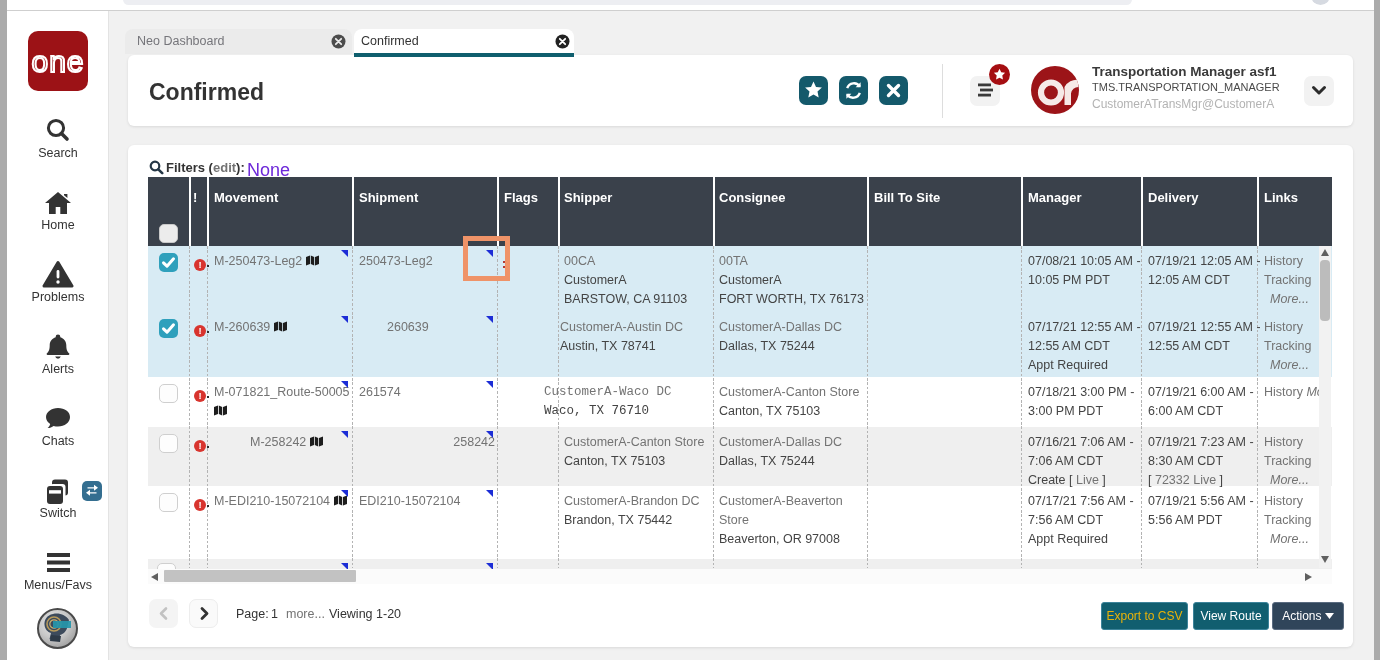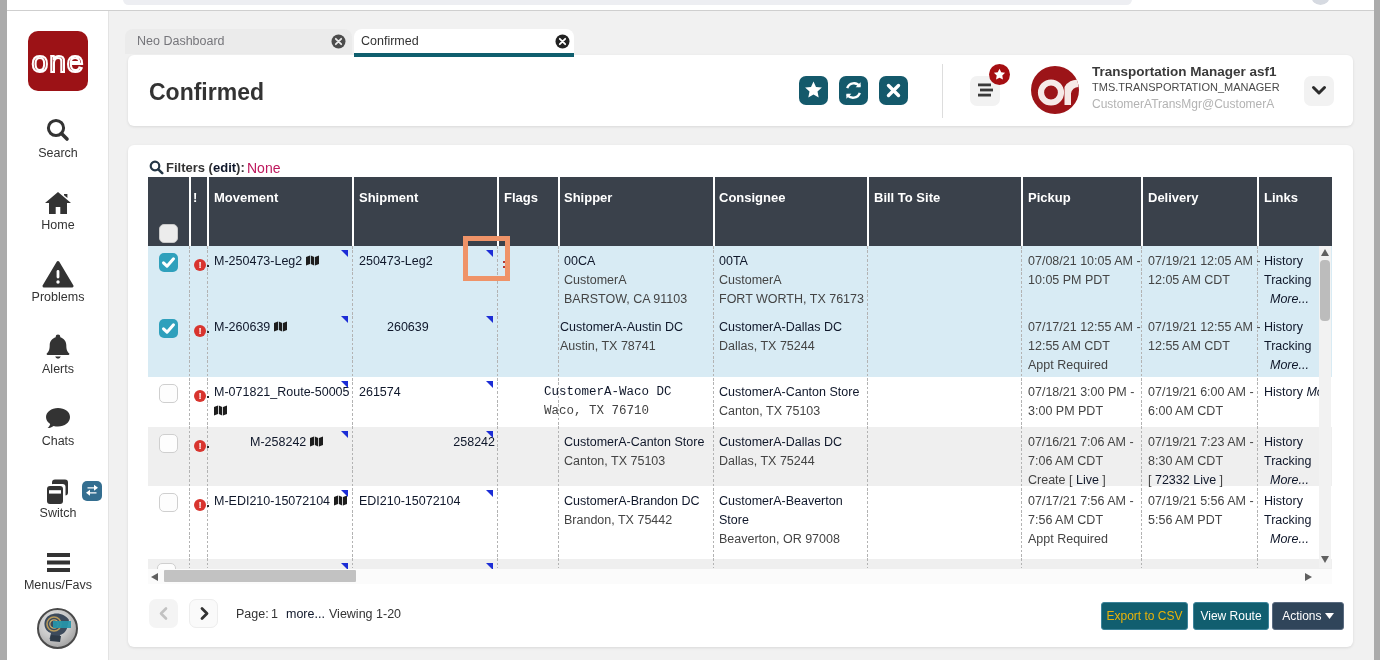--- a/index.html
+++ b/index.html
@@ -1,17 +1,17 @@
 <!DOCTYPE html>
 <html><head><meta charset="utf-8"><style>
 *{margin:0;padding:0;box-sizing:border-box;}
 html,body{width:1380px;height:660px;overflow:hidden;}
 body{font-family:"Liberation Sans",sans-serif;background:#f1f1f1;position:relative;font-size:13px;color:#444;}
 .a{position:absolute;}
-.lnk{color:#0f172a;}
+.lnk{color:#737373;}
 .card{position:absolute;background:#fff;border-radius:6px;box-shadow:0 1px 3px rgba(0,0,0,0.10);}
 .tbtn{position:absolute;width:29px;height:29px;border-radius:7px;background:#14596b;}
 .gbtn{position:absolute;border-radius:7px;background:#f2f2f2;}
 .cell{position:absolute;line-height:19px;white-space:nowrap;overflow:hidden;font-size:12.5px;}
 .sep{position:absolute;top:246px;height:322px;width:1px;background:repeating-linear-gradient(180deg,#b3b3b3 0,#b3b3b3 2.6px,transparent 2.6px,transparent 4.4px);}
 .hsep{position:absolute;top:177px;height:69px;width:2px;background:#fff;}
 .hlab{position:absolute;top:190px;color:#fff;font-weight:bold;font-size:13px;}
 .icolab{position:absolute;width:102px;left:7px;text-align:center;color:#333;font-size:12.5px;}
 .icon{position:absolute;left:0;width:116px;display:flex;justify-content:center;}
 .tri{position:absolute;width:7px;height:7px;}
@@ -161,41 +161,41 @@
       <path d="M2.5 2.5 L8 8 L13.5 2.5" fill="none" stroke="#2b2b2b" stroke-width="3" stroke-linecap="round" stroke-linejoin="round"></path>
     </svg></div>
 
 <div class="card" style="left:128px;top:145px;width:1225px;height:502px;"></div>
 
 <div class="a" style="left:149px;top:160px;"><svg width="15" height="15" viewBox="0 0 15 15">
       <circle cx="6" cy="6" r="4.3" fill="none" stroke="#253746" stroke-width="2.2"></circle>
       <line x1="9.3" y1="9.3" x2="13.2" y2="13.2" stroke="#253746" stroke-width="2.6" stroke-linecap="round"></line>
     </svg></div>
 <div class="a" style="left:166px;top:160px;font-size:13px;font-weight:bold;color:#333;">Filters (<span class="lnk">edit</span>):</div>
-<div class="a" style="left:247px;top:160px;font-size:14px;color:#be185d;">None</div>
+<div class="a" style="left:247px;top:160px;font-size:18px;color:#6d28d9;">None</div>
 
 <div class="a" style="left:148px;top:177px;width:1184px;height:69px;background:#3a414b;"></div>
 <div class="hsep" style="left:189px;"></div>
 <div class="hsep" style="left:207px;"></div>
 <div class="hsep" style="left:352px;"></div>
 <div class="hsep" style="left:497px;"></div>
 <div class="hsep" style="left:558px;"></div>
 <div class="hsep" style="left:713px;"></div>
 <div class="hsep" style="left:867px;"></div>
 <div class="hsep" style="left:1021px;"></div>
 <div class="hsep" style="left:1141px;"></div>
 <div class="hsep" style="left:1257px;"></div>
 <div class="hlab" style="left:193px;">!</div>
 <div class="hlab" style="left:214px;">Movement</div>
 <div class="hlab" style="left:359px;">Shipment</div>
 <div class="hlab" style="left:504px;">Flags</div>
 <div class="hlab" style="left:564px;">Shipper</div>
 <div class="hlab" style="left:719px;">Consignee</div>
 <div class="hlab" style="left:874px;">Bill To Site</div>
-<div class="hlab" style="left:1028px;">Pickup</div>
+<div class="hlab" style="left:1028px;">Manager</div>
 <div class="hlab" style="left:1148px;">Delivery</div>
 <div class="hlab" style="left:1264px;">Links</div>
 <div class="a" style="left:159px;top:224px;width:19px;height:19px;border-radius:5px;background:#ececec;border:1px solid #c9c9c9;"></div>
 
 <div class="a" style="left:148px;top:246px;width:1184px;height:66px;background:#d8ebf4;"></div>
 <div class="a" style="left:148px;top:312px;width:1184px;height:65px;background:#d8ebf4;"></div>
 <div class="a" style="left:148px;top:377px;width:1184px;height:50px;background:#fff;"></div>
 <div class="a" style="left:148px;top:427px;width:1184px;height:59px;background:#efefef;"></div>
 <div class="a" style="left:148px;top:486px;width:1184px;height:73px;background:#fff;"></div>
 <div class="a" style="left:148px;top:559px;width:1184px;height:10px;background:#efefef;overflow:hidden;">

